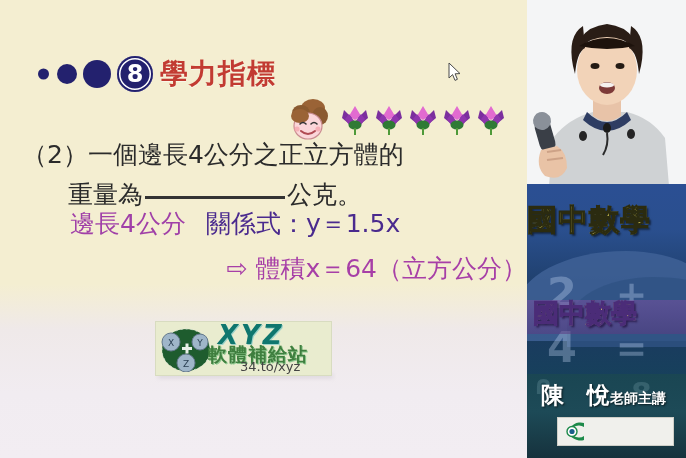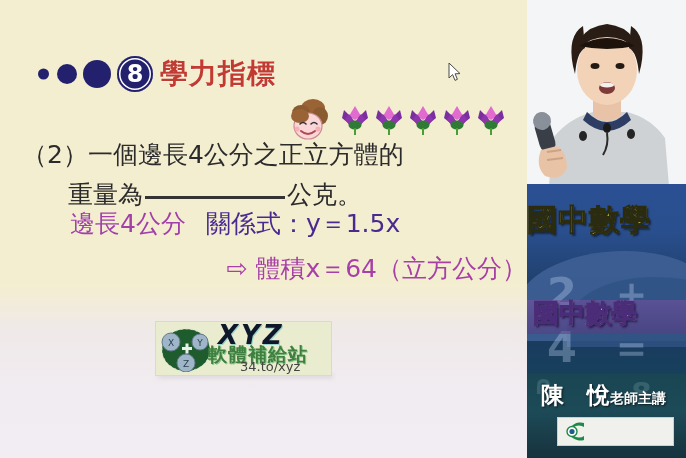--- a/index.html
+++ b/index.html
@@ -172,21 +172,21 @@
     position: absolute;
     left: 4px; top: 3px;
     width: 52px; height: 47px;
   }
   .wm-xyz {
     position: absolute;
     left: 62px; top: -2px;
     font-size: 26px;
     font-weight: bold;
     font-style: italic;
-    color: #0f172a;
+    color: #0f766e;
     letter-spacing: 3px;
     text-shadow: 1px 1px 0 #9ad2c8;
     font-family: "DejaVu Sans", sans-serif;
   }
   .wm-cn {
     position: absolute;
     left: 52px; top: 20px;
     font-size: 19px;
     font-weight: bold;
     color: #3f7f3f;

